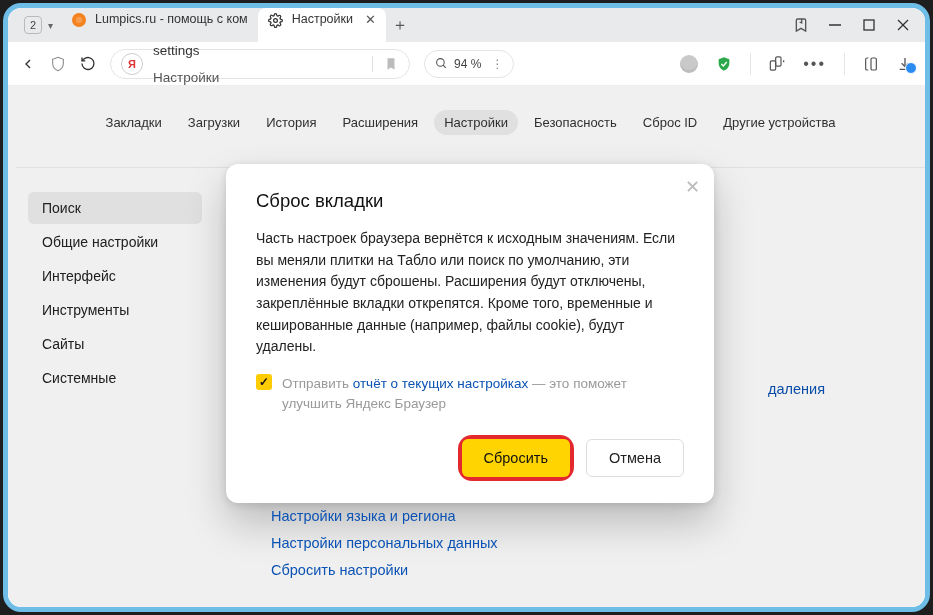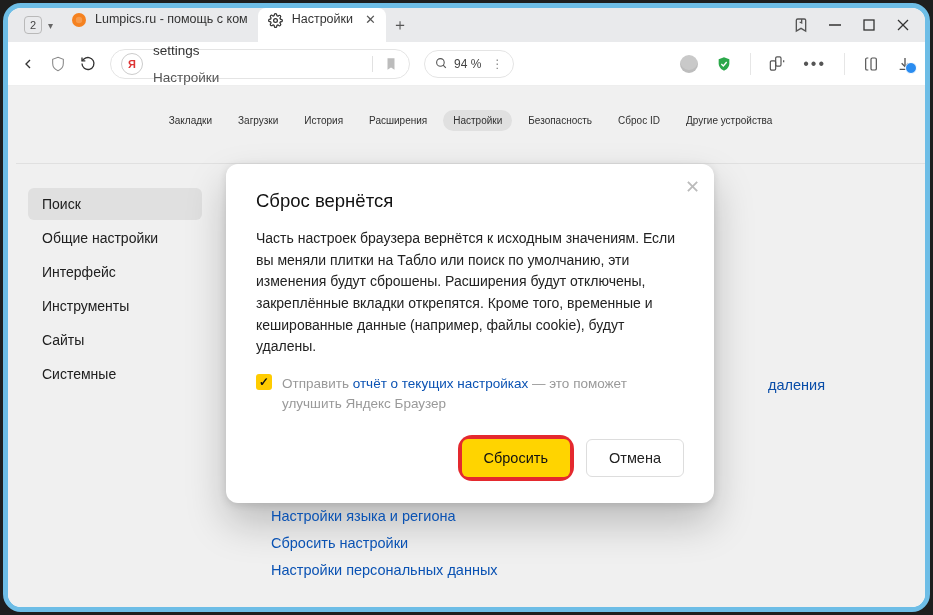--- a/index.html
+++ b/index.html
@@ -107,21 +107,21 @@
   
   .content-wrap { position:relative; height: calc(100% - 34px - 44px); }
   .dim-scrim {
     position:absolute; inset:0;
     background: rgba(0,0,0,0.06);
     pointer-events:none;
   }
   .content { padding: 14px 0 0 0; height:100%; background:#fff; }
   .topnav {
     display:flex; gap:6px; justify-content:center;
-    font-size:10px; color:#333;
+    font-size:13px; color:#333;
     padding: 10px 0 32px 0;
     border-bottom: 1px solid #eee;
     margin-left: 8px;
   }
   .topnav span { padding:5px 10px; border-radius:13px; }
   .topnav .active { background:#efefef; }
 
   .main-cols { display:flex; height: calc(100% - 48px); }
   .leftnav {
     width: 215px; padding: 22px 20px;
@@ -323,36 +323,36 @@
           <div class="link-list" id="linklist" style="margin-top:170px;">
             <a href="#" style="text-align:right; padding-right:80px;">даления</a>
           </div>
         </div>
       </div>
     </div>
     <div class="dim-scrim"></div>
 
     <div class="modal">
       <span class="close-x">✕</span>
-      <h2>Сброс вернётся</h2>
+      <h2>Сброс вкладки</h2>
       <p>Часть настроек браузера вернётся к исходным значениям. Если вы меняли плитки на Табло или поиск по умолчанию, эти изменения будут сброшены. Расширения будут отключены, закреплённые вкладки открепятся. Кроме того, временные и кешированные данные (например, файлы cookie), будут удалены.</p>
       <div class="chk-row">
         <span class="chk">✓</span>
         <span>
           <span>Отправить </span><a href="#">отчёт о текущих настройках</a><span> — это поможет улучшить Яндекс Браузер</span>
         </span>
       </div>
       <div class="btn-row">
         <span class="btn-hi">
           <button class="btn btn-primary">Сбросить</button>
         </span>
         <button class="btn btn-secondary">Отмена</button>
       </div>
     </div>
 
     <div style="position:absolute; left:263px; bottom:18px;" class="link-list" id="bottomlinks">
         <a href="#">Настройки языка и региона</a>
+        <a href="#">Настройки персональных данных</a>
         <a href="#">Сбросить настройки</a>
-        <a href="#">Настройки персональных данных</a>
       </div>
   </div>
 
 </div>
 
 </body></html>

